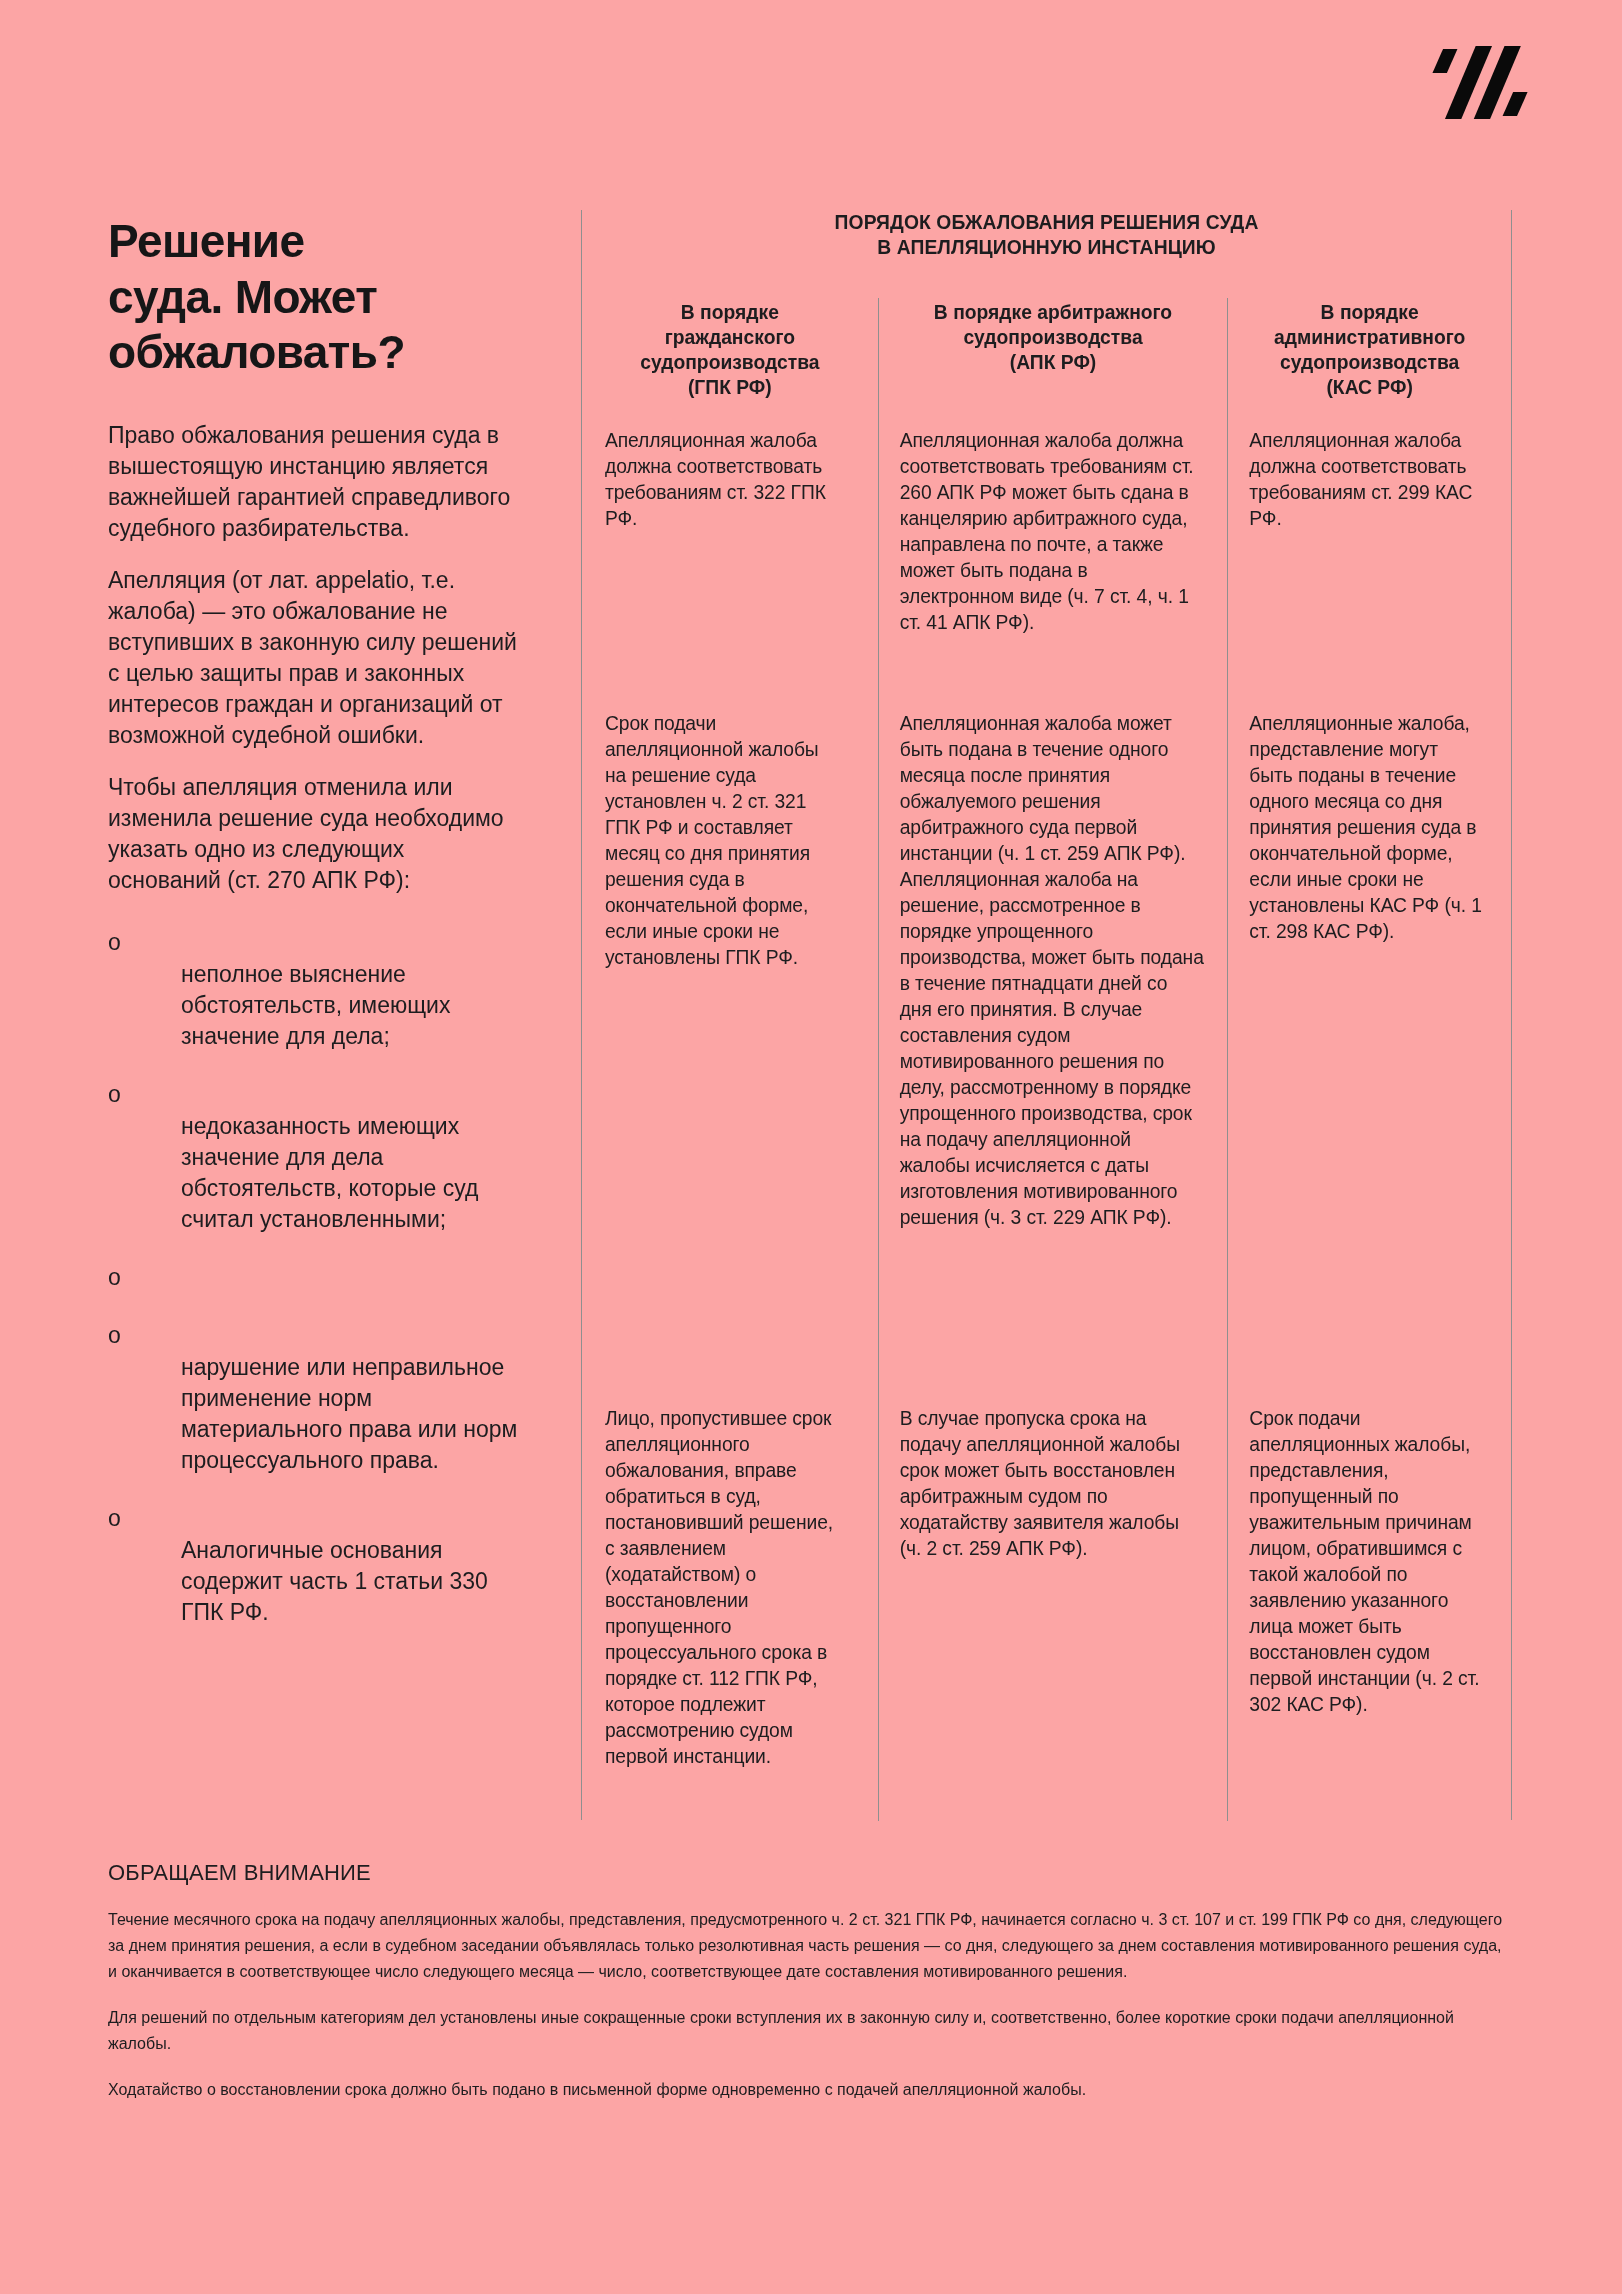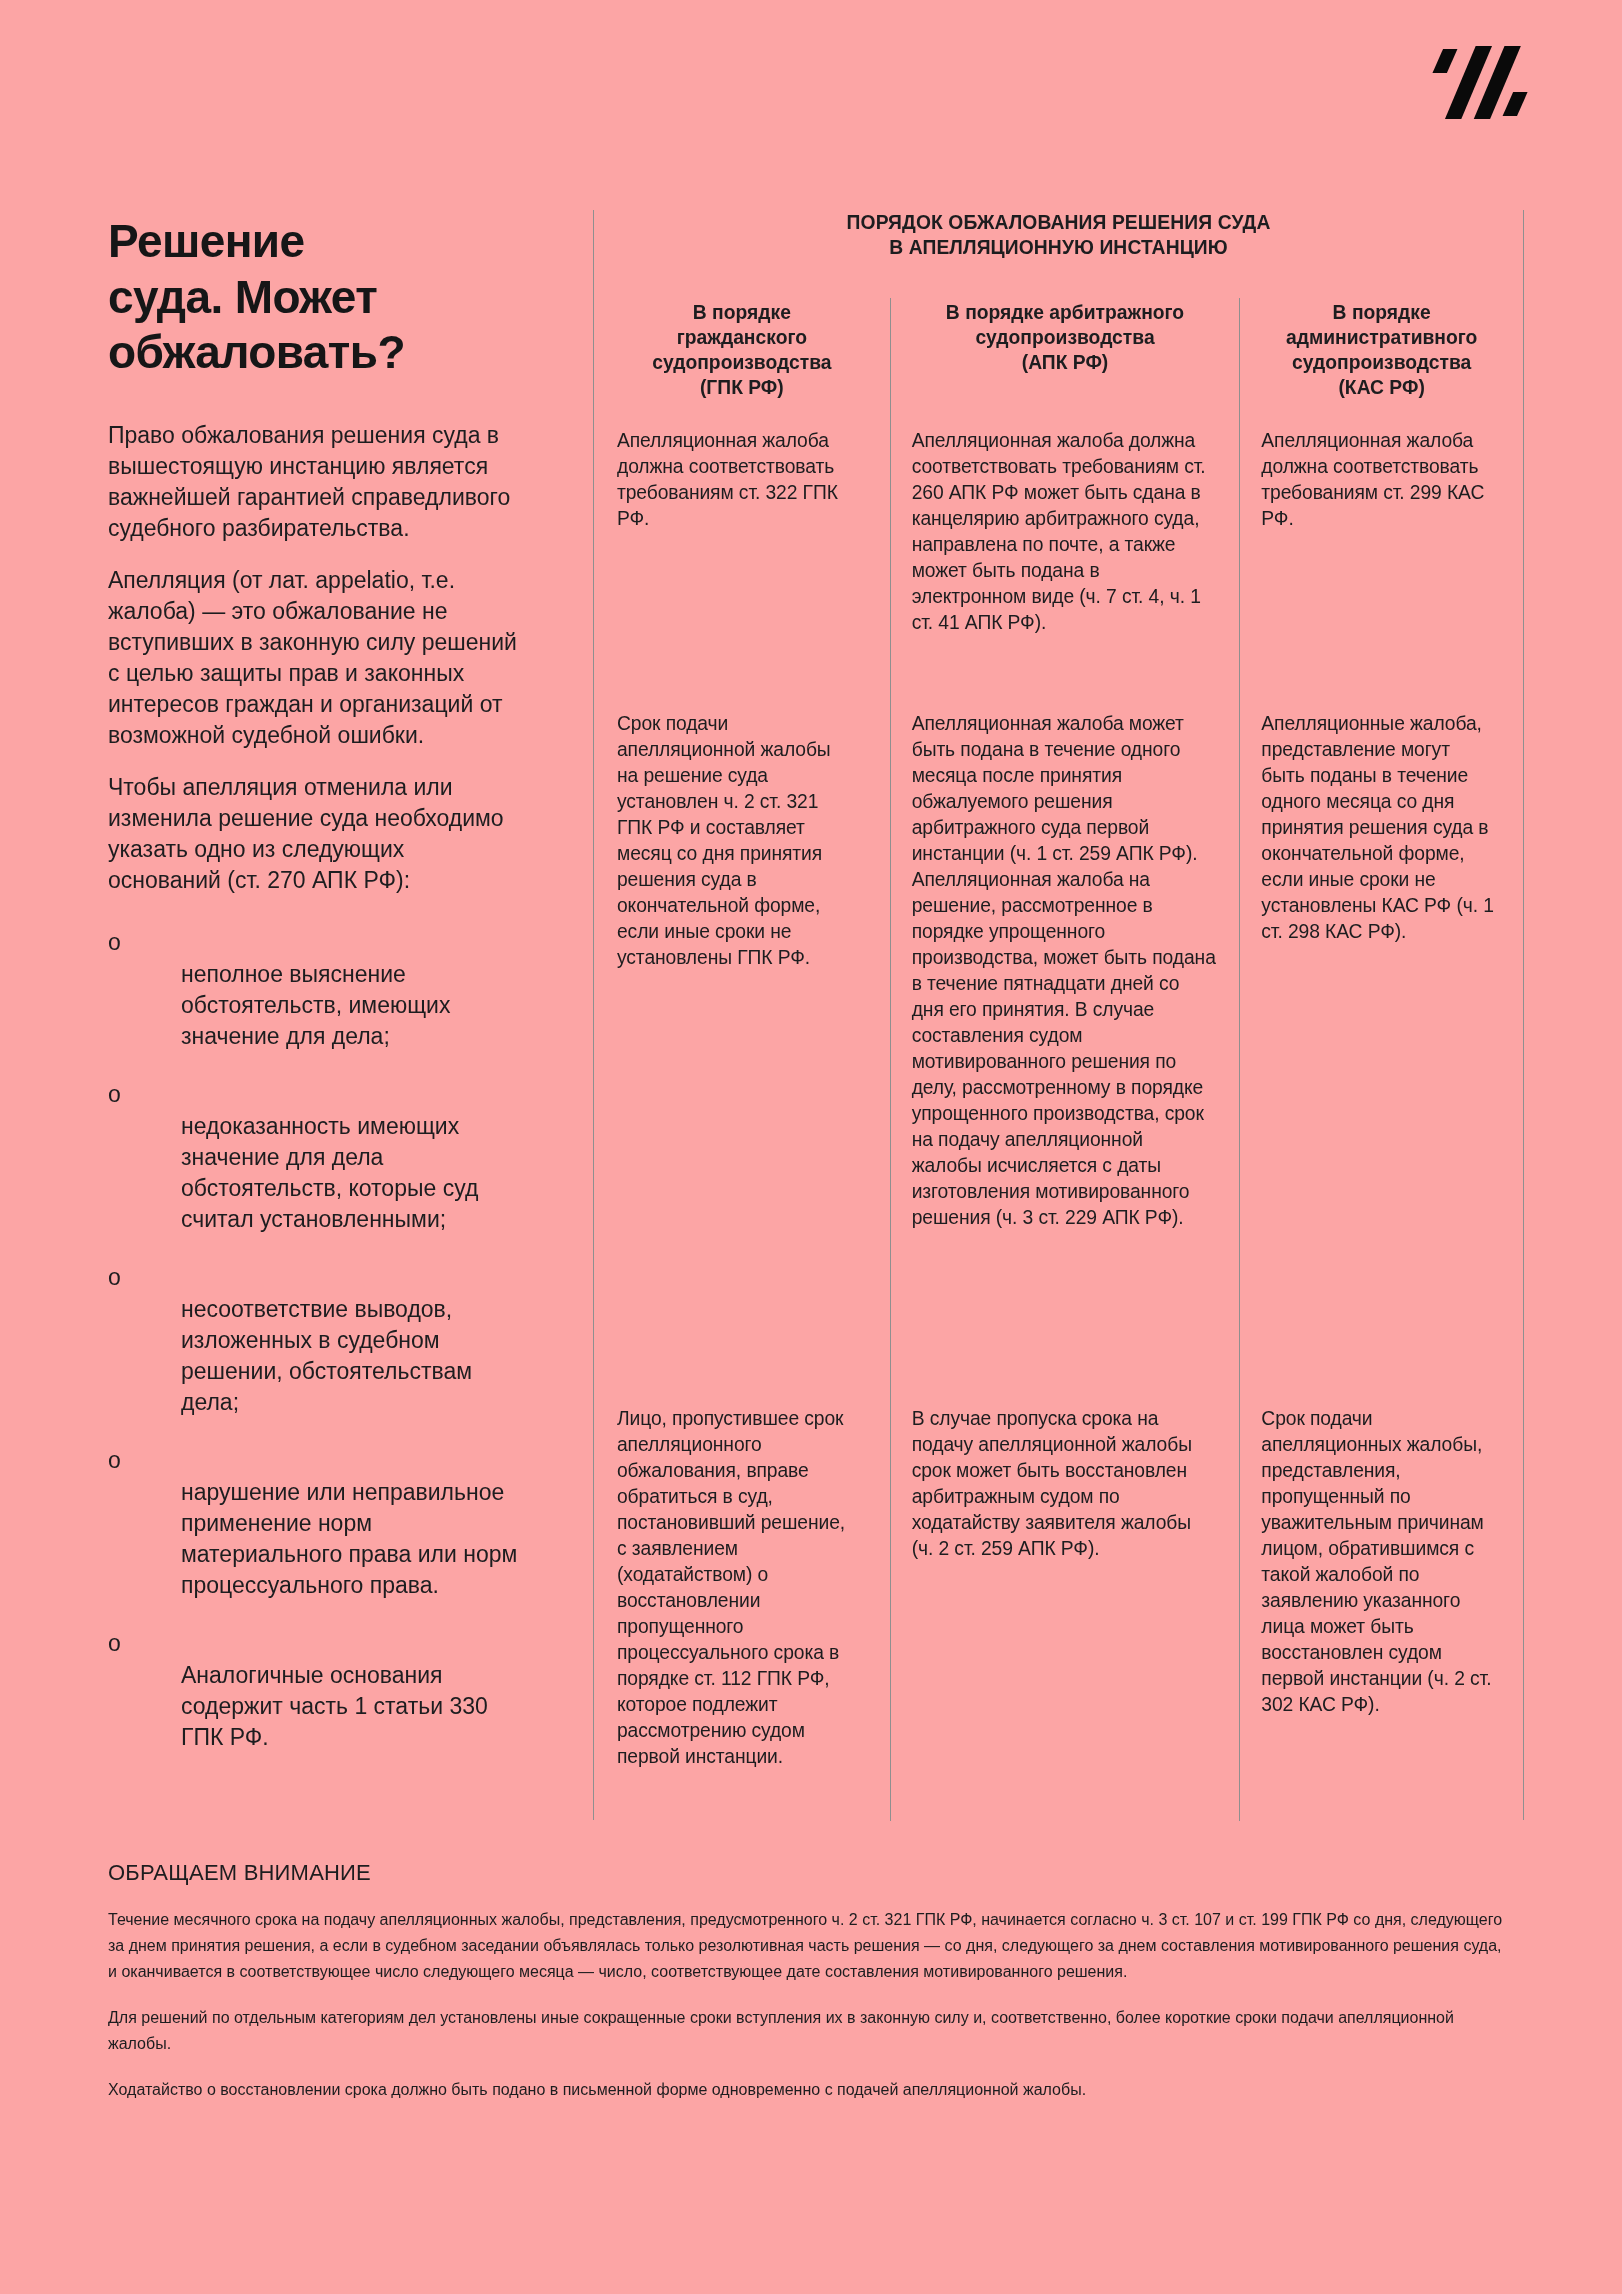--- a/index.html
+++ b/index.html
@@ -29,21 +29,20 @@
   .list-item { display:flex; font-size:23px; line-height:31px; margin-bottom:27px; }
   .list-item .marker { flex:0 0 73px; }
   .list-item .item-text { flex:1;margin-top:32px; }
 
   
   .table-block {
     position:absolute; left:581px; top:210px;
     width:931px; height:1610px;
     border-left:1px solid #8f8f8f;
     border-right:1px solid #8f8f8f;
-    margin-left:12px;
   }
   .table-title {
     font-size:19.3px; font-weight:700; line-height:25px;
     text-align:center; white-space:pre-line; letter-spacing:0.1px;
   }
   .table-grid { display:flex; margin-top:38px; height:1523px; }
   .col { height:100%; }
   .col-0 { width:296px; }
   .col-1 { width:350px; border-left:1px solid #8f8f8f; }
   .col-2 { width:284px; border-left:1px solid #8f8f8f; }
@@ -88,21 +87,20 @@
       <li class="list-item">
         <span class="marker">о</span>
         <span class="item-text">неполное выяснение обстоятельств, имеющих значение для дела;</span>
       </li>
       <li class="list-item">
         <span class="marker">о</span>
         <span class="item-text">недоказанность имеющих значение для дела обстоятельств, которые суд считал установленными;</span>
       </li>
       <li class="list-item">
         <span class="marker">о</span>
-        <span class="item-text">несоответствие выводов, изложенных в судебном решении, обстоятельствам дела;</span>
       </li>
       <li class="list-item">
         <span class="marker">о</span>
         <span class="item-text">нарушение или неправильное применение норм материального права или норм процессуального права.</span>
       </li>
       <li class="list-item">
         <span class="marker">о</span>
         <span class="item-text">Аналогичные основания содержит часть 1 статьи 330 ГПК РФ.</span>
       </li>
     </ul>

